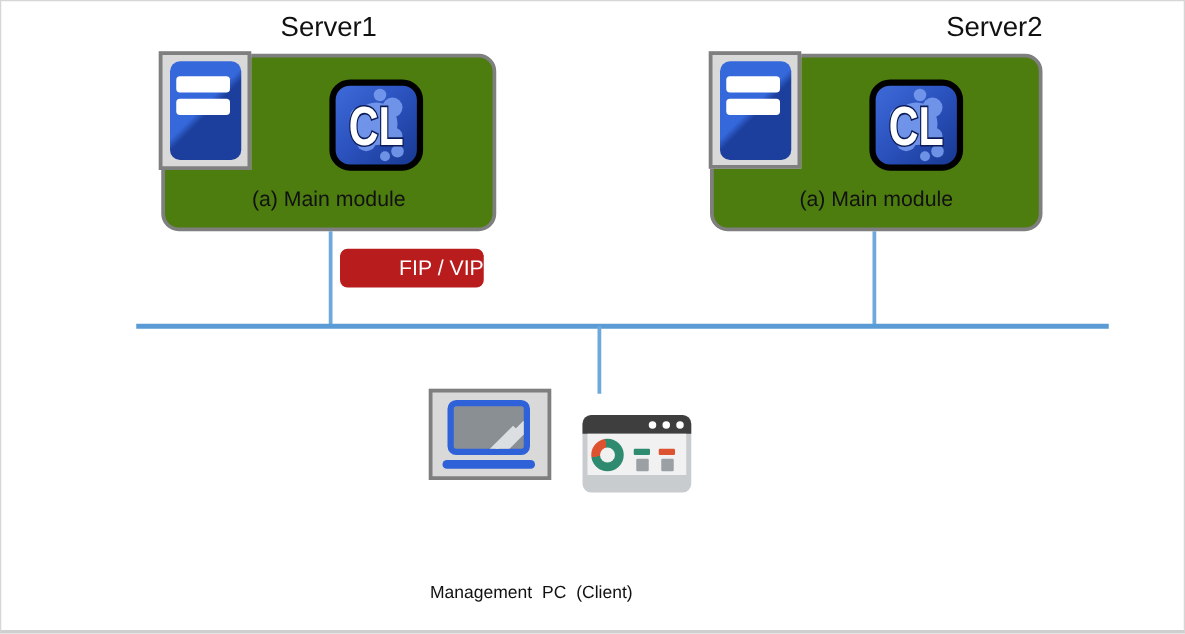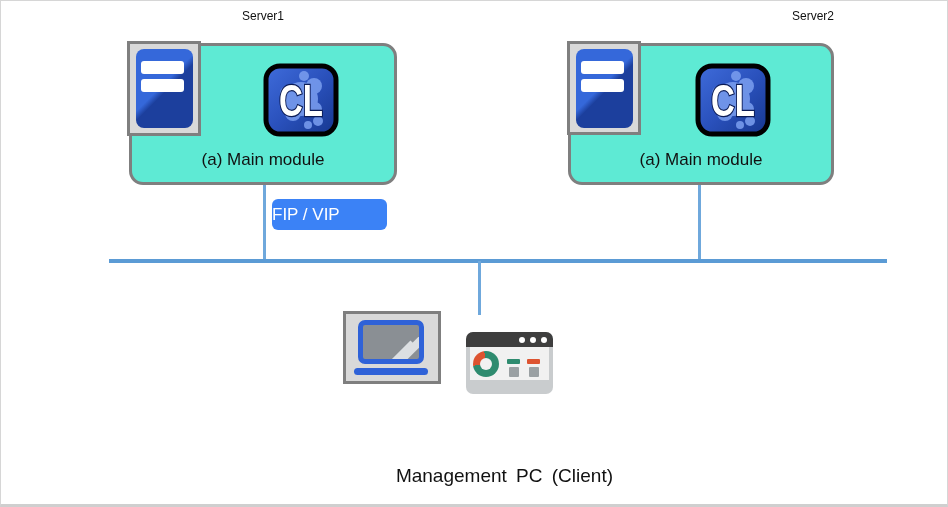--- a/index.html
+++ b/index.html
@@ -9,30 +9,30 @@
     background:#ffffff;
     border:1px solid #d6d6d6;
     border-bottom:3px solid #cfcfcf;
     box-sizing:border-box;
     font-family:"Liberation Sans", sans-serif;
     color:#111111;
     overflow:hidden;
   }
   .node-title{
     position:absolute;
-    font-size:12px;
+    font-size:22px;
     text-align:center;
     color:#111;
   }
   .t1{left:128px;top:8px;width:268px;}
   .t2{left:567px;top:8px;width:266px;text-align:right;}
 
   .box{
     position:absolute;
-    background:#5eead4;
+    background:#4d7c0f;
     border:3px solid #7f7f7f;
     border-radius:14px;
     box-sizing:border-box;
   }
   .s1{left:128px;top:42px;width:268px;height:142px;}
   .s2{left:567px;top:42px;width:266px;height:142px;}
   .pc{left:343px;top:312px;width:269px;height:141px;}
 
   .box-label{
     position:absolute;
@@ -68,25 +68,25 @@
 
   
   .cl-icon{position:absolute;width:76px;height:74px;}
   .cl-1{left:262px;top:62px;}
   .cl-2{left:694px;top:62px;}
 
   
   .badge{
     position:absolute;
     left:271px;top:198px;width:115px;height:31px;
-    background:#3b82f6;
+    background:#b91c1c;
     border-radius:6px;
     color:#ffffff;
     font-size:17px;
-    text-align:left;
+    text-align:right;
     line-height:31px;
   }
 
   
   .hline{
     position:absolute;
     left:108px;top:258px;width:778px;height:4px;
     background:#5b9bd5;
   }
   .vline{
@@ -159,22 +159,22 @@
   .widget{position:absolute;top:12px;width:13px;}
   .w1{left:37px;} .w2{left:57px;}
   .widget .wbar{width:13px;height:5px;border-radius:1px;}
   .w1 .wbar{background:#2e8b6f;}
   .w2 .wbar{background:#dd5330;}
   .widget .wsq{width:10px;height:10px;margin:3px auto 0;background:#9aa0a3;border-radius:1px;}
 
   .caption{
     position:absolute;
     left:343px;top:464px;width:269px;
-    text-align:right;
-    font-size:19px;
+    text-align:left;
+    font-size:14px;
     color:#111;
     word-spacing:4px;
   }
   svg text{font-family:"Liberation Sans", sans-serif;}
 </style>
 </head>
 <body>
 
 <div class="canvas">
 

